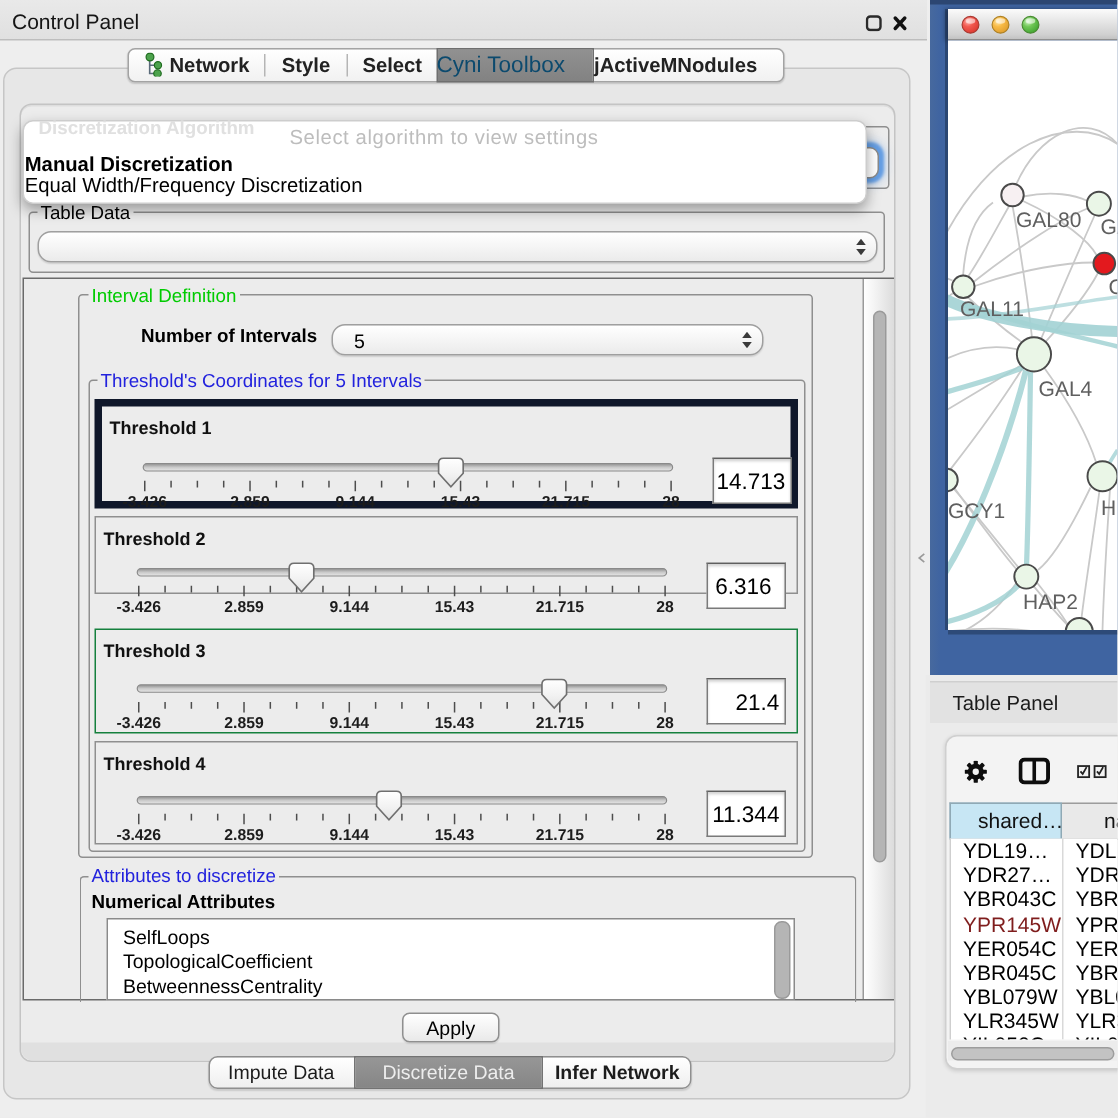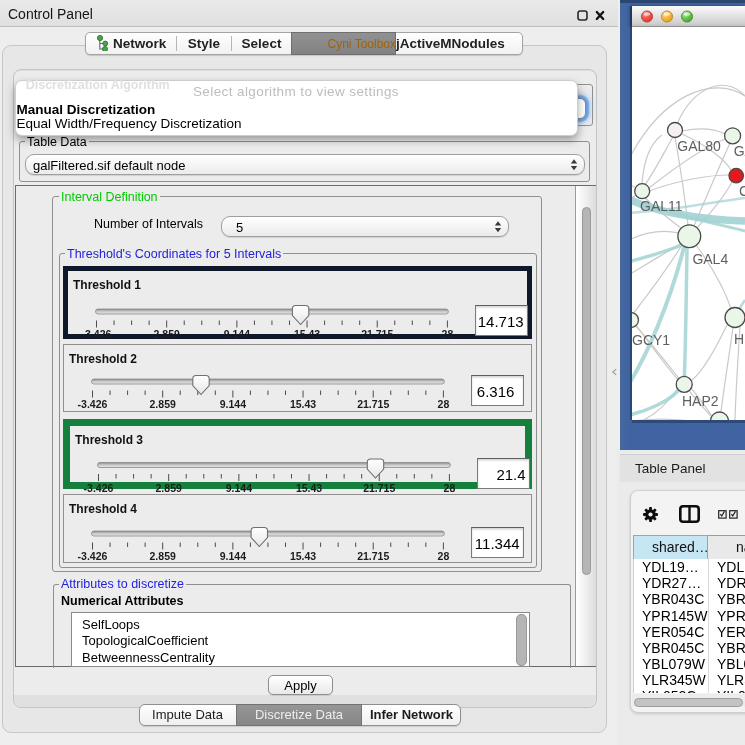--- a/index.html
+++ b/index.html
@@ -135,21 +135,21 @@
 <div class="abs" style="left:652px;top:535px;height:24px;font-size:14px;line-height:25px;color:#111">shared…</div>
 <div class="abs" style="left:736px;top:535px;height:24px;font-size:14px;line-height:25px;color:#111">na</div>
 
 <div style="position:absolute;left:633px;top:559.3px;width:112px;height:134px;background:#ffffff;overflow:hidden;border-left:1px solid #cfcfcf">
     <div style="position:absolute;left:8px;top:0.0px;width:66px;height:16.1px;font-size:14px;line-height:16.1px;color:#000">YDL19…</div>
     <div style="position:absolute;left:83px;top:0.0px;width:40px;height:16.1px;font-size:14px;line-height:16.1px;color:#000">YDL1</div>
     <div style="position:absolute;left:8px;top:16.1px;width:66px;height:16.1px;font-size:14px;line-height:16.1px;color:#000">YDR27…</div>
     <div style="position:absolute;left:83px;top:16.1px;width:40px;height:16.1px;font-size:14px;line-height:16.1px;color:#000">YDR2</div>
     <div style="position:absolute;left:8px;top:32.2px;width:66px;height:16.1px;font-size:14px;line-height:16.1px;color:#000">YBR043C</div>
     <div style="position:absolute;left:83px;top:32.2px;width:40px;height:16.1px;font-size:14px;line-height:16.1px;color:#000">YBR0</div>
-    <div style="position:absolute;left:8px;top:48.3px;width:66px;height:16.1px;font-size:14px;line-height:16.1px;color:#000000">YPR145W</div>
+    <div style="position:absolute;left:8px;top:48.3px;width:66px;height:16.1px;font-size:14px;line-height:16.1px;color:#7f1d1d">YPR145W</div>
     <div style="position:absolute;left:83px;top:48.3px;width:40px;height:16.1px;font-size:14px;line-height:16.1px;color:#000">YPR1</div>
     <div style="position:absolute;left:8px;top:64.4px;width:66px;height:16.1px;font-size:14px;line-height:16.1px;color:#000">YER054C</div>
     <div style="position:absolute;left:83px;top:64.4px;width:40px;height:16.1px;font-size:14px;line-height:16.1px;color:#000">YER0</div>
     <div style="position:absolute;left:8px;top:80.5px;width:66px;height:16.1px;font-size:14px;line-height:16.1px;color:#000">YBR045C</div>
     <div style="position:absolute;left:83px;top:80.5px;width:40px;height:16.1px;font-size:14px;line-height:16.1px;color:#000">YBR0</div>
     <div style="position:absolute;left:8px;top:96.6px;width:66px;height:16.1px;font-size:14px;line-height:16.1px;color:#000">YBL079W</div>
     <div style="position:absolute;left:83px;top:96.6px;width:40px;height:16.1px;font-size:14px;line-height:16.1px;color:#000">YBL0</div>
     <div style="position:absolute;left:8px;top:112.7px;width:66px;height:16.1px;font-size:14px;line-height:16.1px;color:#000">YLR345W</div>
     <div style="position:absolute;left:83px;top:112.7px;width:40px;height:16.1px;font-size:14px;line-height:16.1px;color:#000">YLR3</div>
     <div style="position:absolute;left:8px;top:128.8px;width:66px;height:16.1px;font-size:14px;line-height:16.1px;color:#000">YIL052C</div>
@@ -185,53 +185,52 @@
 <div class="abs" style="left:231px;top:36px;width:1px;height:15px;background:#b5b5b5"></div>
 <svg class="abs" style="left:96px;top:35px" width="14" height="16" viewBox="0 0 14 16">
   <path d="M3.8 3 L3.8 14.5 M3.8 8.5 L9.3 8.5 M3.8 14 L9 14" stroke="#5a6b7a" stroke-width="1.1" fill="none"></path>
   <circle cx="4" cy="3" r="2.6" fill="#4da34d" stroke="#1e6b1e" stroke-width="0.8"></circle>
   <circle cx="9.3" cy="8.5" r="2.4" fill="#4da34d" stroke="#1e6b1e" stroke-width="0.8"></circle>
   <circle cx="9" cy="14" r="2.5" fill="#4da34d" stroke="#1e6b1e" stroke-width="0.8"></circle>
 </svg>
 <div class="abs" style="left:113px;top:32px;height:23px;line-height:24px;font-size:13.5px;font-weight:bold;color:#222">Network</div>
 <div class="abs" style="left:177px;top:32px;width:54px;height:23px;text-align:center;line-height:24px;font-size:13.5px;font-weight:bold;color:#222">Style</div>
 <div class="abs" style="left:232px;top:32px;width:59px;height:23px;text-align:center;line-height:24px;font-size:13.5px;font-weight:bold;color:#222">Select</div>
-<div class="abs" style="left:291px;top:32px;width:105px;height:23px;text-align:right;line-height:24px;font-size:12px;color:#a16207">Cyni Toolbox</div>
+<div class="abs" style="left:291px;top:32px;width:105px;height:23px;text-align:left;line-height:24px;font-size:15px;color:#0c4a6e">Cyni Toolbox</div>
 <div class="abs" style="left:396px;top:32px;width:105px;height:23px;text-align:center;line-height:24px;font-size:13.5px;font-weight:bold;color:#222">jActiveMNodules</div>
 
 
 <div class="abs" style="left:20px;top:84px;width:573px;height:42px;border:1px solid #8f8f8f;border-radius:3px"></div>
 <div class="abs" style="left:300px;top:98px;width:286px;height:21px;background:#fff;border:1px solid #8a8a8a;border-radius:6px;box-shadow:0 0 2px 3px rgba(96,155,227,0.95), 0 0 6px 5px rgba(120,170,230,0.35)"></div>
 
 
 <div class="abs" style="left:19px;top:141px;width:571px;height:41px;border:1px solid #8f8f8f;border-radius:3px"></div>
 <div class="abs" style="left:25px;top:134.5px;background:#ececec;padding:0 2px;font-size:12.5px;color:#000">Table Data</div>
 
 <div style="position:absolute;left:25px;top:154px;width:560px;height:21px;background:linear-gradient(#ffffff,#f6f6f6 45%,#ebebeb);border:1px solid #9f9f9f;border-radius:9px;box-shadow:0 1px 1px rgba(0,0,0,0.12)">
-  <div style="position:absolute;left:7px;top:0;height:21px;line-height:21px;font-size:13px;color:#000">galFiltered.sif default node</div>
   <svg style="position:absolute;right:6px;top:4px" width="8" height="12" viewBox="0 0 8 12">
     <path d="M 4,0.2 L 7.2,4.4 L 0.8,4.4 Z" fill="#3a3a3a"></path>
     <path d="M 4,11.2 L 7.2,7 L 0.8,7 Z" fill="#3a3a3a"></path>
   </svg>
 </div>
 
 
 <div class="abs" style="left:15px;top:185px;width:581px;height:482px;border:1px solid #6a6a6a;background:#ececec"></div>
 
 <div class="abs" style="left:575px;top:186px;width:21px;height:480px;background:linear-gradient(90deg,#ffffff,#f2f2f2 40%,#dcdcdc);border-left:1px solid #9a9a9a"></div>
 <div class="abs" style="left:582px;top:207px;width:9px;height:368px;background:#b5b5b5;border:1px solid #9a9a9a;border-radius:5px"></div>
 
 
 <div class="abs" style="left:16px;top:186px;width:559px;height:480px;overflow:hidden">
   <div class="abs" style="left:0;top:0;width:559px;height:600px">
 
     <div class="abs" style="left:36px;top:10.4px;width:490px;height:376px;border:1px solid #8f8f8f;border-radius:3px"></div>
     <div class="abs" style="left:43px;top:4px;background:#ececec;padding:0 2px;font-size:12.5px;color:#00cb00">Interval Definition</div>
 
-    <div class="abs" style="left:78px;top:31px;font-size:12.5px;font-weight:normal;color:#000">Number of Intervals</div>
+    <div class="abs" style="left:78px;top:31px;font-size:12.5px;font-weight:bold;color:#000">Number of Intervals</div>
 
 <div style="position:absolute;left:205px;top:30px;width:288px;height:21px;background:linear-gradient(#ffffff,#f6f6f6 45%,#ebebeb);border:1px solid #9f9f9f;border-radius:9px;box-shadow:0 1px 1px rgba(0,0,0,0.12)">
   <div style="position:absolute;left:14px;top:0;height:21px;line-height:21px;font-size:13px;color:#000">5</div>
   <svg style="position:absolute;right:6px;top:4px" width="8" height="12" viewBox="0 0 8 12">
     <path d="M 4,0.2 L 7.2,4.4 L 0.8,4.4 Z" fill="#3a3a3a"></path>
     <path d="M 4,11.2 L 7.2,7 L 0.8,7 Z" fill="#3a3a3a"></path>
   </svg>
 </div>
 
     <div class="abs" style="left:42.8px;top:66.8px;width:478px;height:315px;border:1px solid #8f8f8f;border-radius:3px"></div>
@@ -286,21 +285,21 @@
         <text x="168.86" y="67.0" font-size="10.5" font-weight="bold" fill="#1c1c1c" text-anchor="middle" font-family="Liberation Sans, sans-serif">9.144</text>
         <text x="239.04" y="67.0" font-size="10.5" font-weight="bold" fill="#1c1c1c" text-anchor="middle" font-family="Liberation Sans, sans-serif">15.43</text>
         <text x="309.22" y="67.0" font-size="10.5" font-weight="bold" fill="#1c1c1c" text-anchor="middle" font-family="Liberation Sans, sans-serif">21.715</text>
         <text x="379.40" y="67.0" font-size="10.5" font-weight="bold" fill="#1c1c1c" text-anchor="middle" font-family="Liberation Sans, sans-serif">28</text>
         <path d="M 224.40,44.50 L 224.40,37.70 Q 224.40,34.50 227.60,34.50 L 237.60,34.50 Q 240.80,34.50 240.80,37.70 L 240.80,44.50 L 232.60,53.50 Z" fill="url(#thm)" stroke="#6f6f6f" stroke-width="1.1"></path>
       </svg>
     </div>
   <div style="position:absolute;left:406.6px;top:33.5px;width:53px;height:31px;background:#fff;border:1px solid #7a7a7a;border-top-color:#5f5f5f;box-shadow:inset 0 1.5px 2px rgba(0,0,0,0.18);text-align:right;font-size:15px;color:#000;line-height:31px;padding-right:3px">14.713</div>
 </div>
 
-<div style="position:absolute;left:63px;top:344px;width:469px;height:68px;border:1px solid #8f8f8f;background:#ececec">
+<div style="position:absolute;left:63px;top:344px;width:469px;height:52px;border:1px solid #8f8f8f;background:#ececec">
   <div style="position:absolute;left:5px;top:7px;font-size:12px;font-weight:bold;color:#111">Threshold 2</div>
   <div style="position:absolute;left:0;top:0;width:470px;height:70px">
       <svg style="position:absolute;left:0;top:0;overflow:visible" width="470" height="73" viewBox="0 0 470 73">
         <rect x="27.5" y="34.0" width="352.9" height="5" rx="2.5" fill="url(#trk)" stroke="#8a8a8a" stroke-width="0.8"></rect>
         <line x1="28.50" y1="45.5" x2="28.50" y2="52.5" stroke="#4d4d4d" stroke-width="1"></line>
         <line x1="46.05" y1="45.5" x2="46.05" y2="50.0" stroke="#4d4d4d" stroke-width="1"></line>
         <line x1="63.59" y1="45.5" x2="63.59" y2="50.0" stroke="#4d4d4d" stroke-width="1"></line>
         <line x1="81.13" y1="45.5" x2="81.13" y2="50.0" stroke="#4d4d4d" stroke-width="1"></line>
         <line x1="98.68" y1="45.5" x2="98.68" y2="52.5" stroke="#4d4d4d" stroke-width="1"></line>
         <line x1="116.22" y1="45.5" x2="116.22" y2="50.0" stroke="#4d4d4d" stroke-width="1"></line>
@@ -324,21 +323,21 @@
         <text x="168.86" y="63.0" font-size="10.5" font-weight="bold" fill="#1c1c1c" text-anchor="middle" font-family="Liberation Sans, sans-serif">9.144</text>
         <text x="239.04" y="63.0" font-size="10.5" font-weight="bold" fill="#1c1c1c" text-anchor="middle" font-family="Liberation Sans, sans-serif">15.43</text>
         <text x="309.22" y="63.0" font-size="10.5" font-weight="bold" fill="#1c1c1c" text-anchor="middle" font-family="Liberation Sans, sans-serif">21.715</text>
         <text x="379.40" y="63.0" font-size="10.5" font-weight="bold" fill="#1c1c1c" text-anchor="middle" font-family="Liberation Sans, sans-serif">28</text>
         <path d="M 128.80,40.50 L 128.80,33.70 Q 128.80,30.50 132.00,30.50 L 142.00,30.50 Q 145.20,30.50 145.20,33.70 L 145.20,40.50 L 137.00,49.50 Z" fill="url(#thm)" stroke="#6f6f6f" stroke-width="1.1"></path>
       </svg>
     </div>
   <div style="position:absolute;left:406.6px;top:29.5px;width:53px;height:31px;background:#fff;border:1px solid #7a7a7a;border-top-color:#5f5f5f;box-shadow:inset 0 1.5px 2px rgba(0,0,0,0.18);text-align:center;font-size:15px;color:#000;line-height:31px;padding-right:3px">6.316</div>
 </div>
 
-<div style="position:absolute;left:63px;top:419px;width:469px;height:70px;border:7px solid #15803d;background:#ececec">
+<div style="position:absolute;left:63px;top:419px;width:469px;height:70px;border:1px solid #15803d;background:#ececec">
   <div style="position:absolute;left:5px;top:7px;font-size:12px;font-weight:bold;color:#111">Threshold 3</div>
   <div style="position:absolute;left:0;top:0;width:470px;height:70px">
       <svg style="position:absolute;left:0;top:0;overflow:visible" width="470" height="73" viewBox="0 0 470 73">
         <rect x="27.5" y="36.5" width="352.9" height="5" rx="2.5" fill="url(#trk)" stroke="#8a8a8a" stroke-width="0.8"></rect>
         <line x1="28.50" y1="48.0" x2="28.50" y2="55.0" stroke="#4d4d4d" stroke-width="1"></line>
         <line x1="46.05" y1="48.0" x2="46.05" y2="52.5" stroke="#4d4d4d" stroke-width="1"></line>
         <line x1="63.59" y1="48.0" x2="63.59" y2="52.5" stroke="#4d4d4d" stroke-width="1"></line>
         <line x1="81.13" y1="48.0" x2="81.13" y2="52.5" stroke="#4d4d4d" stroke-width="1"></line>
         <line x1="98.68" y1="48.0" x2="98.68" y2="55.0" stroke="#4d4d4d" stroke-width="1"></line>
         <line x1="116.22" y1="48.0" x2="116.22" y2="52.5" stroke="#4d4d4d" stroke-width="1"></line>

